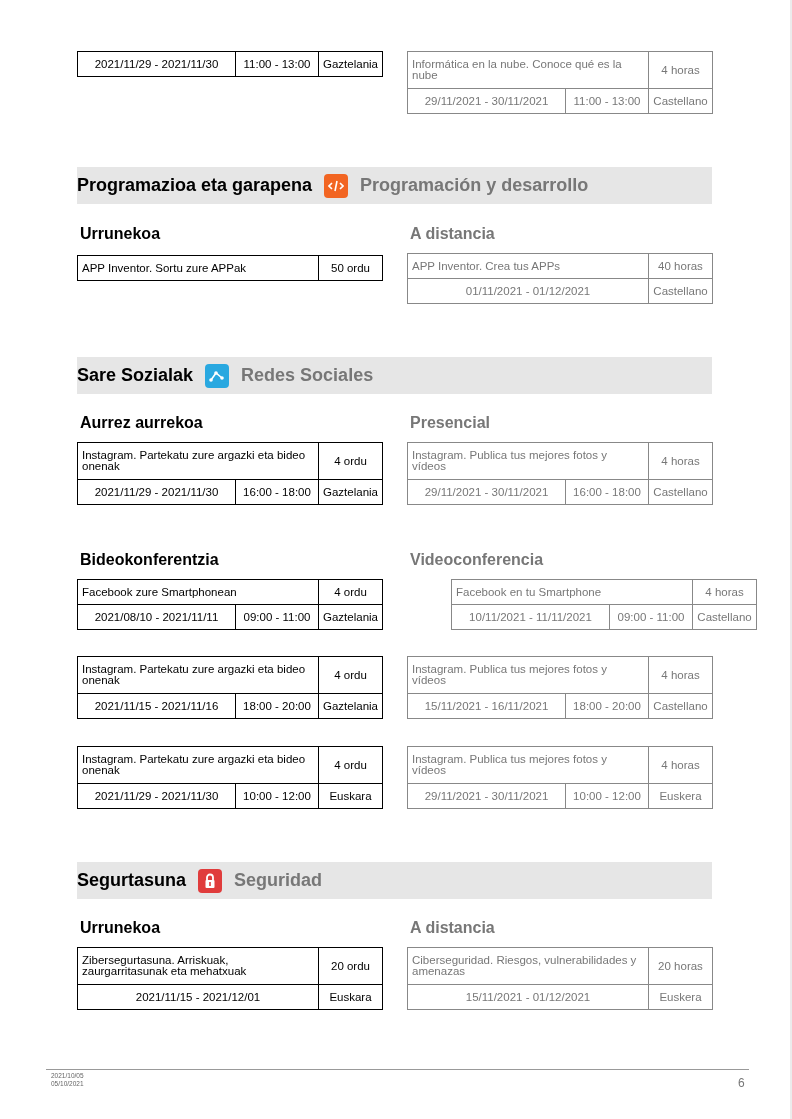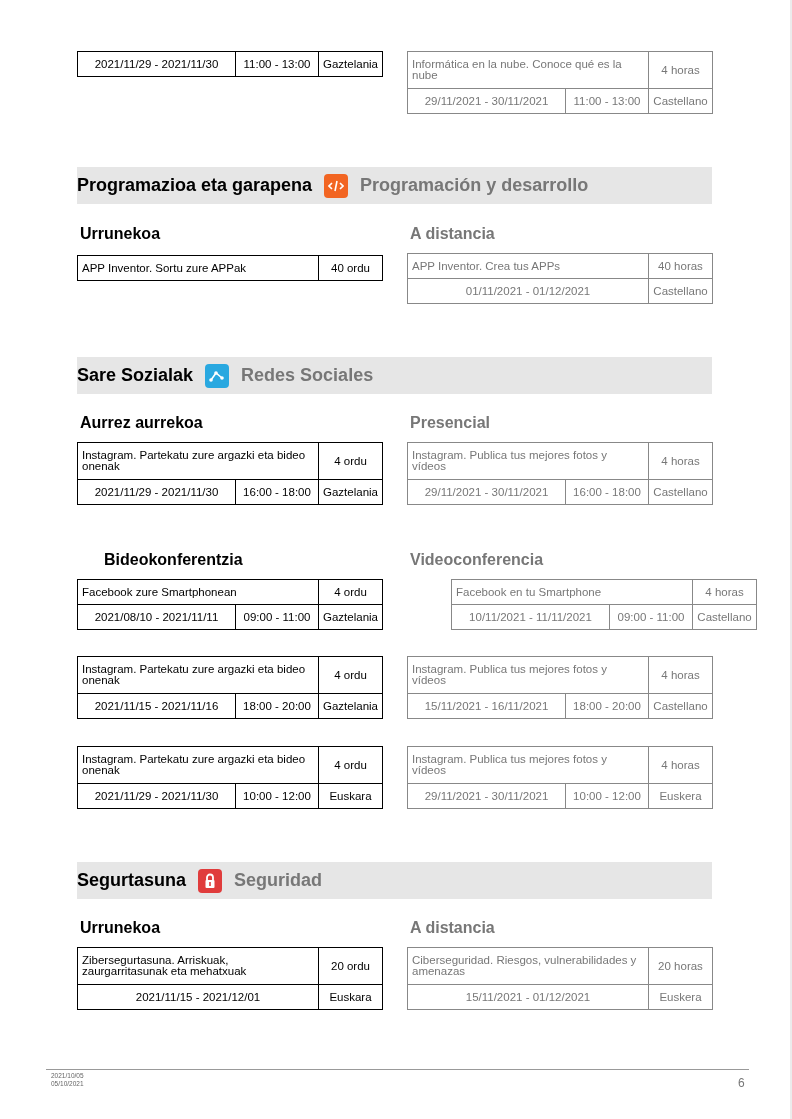--- a/index.html
+++ b/index.html
@@ -75,21 +75,21 @@
 <div class="sub eu" style="top:225px;">Urrunekoa</div>
 <div class="sub es" style="top:225px;">A distancia</div>
 <table class="tbl eu" style="left:77px;top:236px;width:305px;margin-top:19px;">
   <colgroup>
       <col style="width:241px">
       <col style="width:64px">
     </colgroup>
   <tbody>
       <tr>
         <td class="t">APP Inventor. Sortu zure APPak</td>
-        <td class="c">40 ordu</td>
+        <td class="c">50 ordu</td>
       </tr>
 </tbody>
   </table>
 <table class="tbl es" style="left:407px;top:253px;width:305px;">
   <colgroup>
       <col style="width:241px">
       <col style="width:64px">
     </colgroup>
   <tbody>
       <tr>
@@ -147,21 +147,21 @@
         <td class="c">4 horas</td>
       </tr>
   <tr>
         <td class="c">29/11/2021 - 30/11/2021</td>
         <td class="c">16:00 - 18:00</td>
         <td class="c">Castellano</td>
       </tr>
 </tbody>
   </table>
 
-<div class="sub eu" style="top:551px;margin-left:24px;">Bideokonferentzia</div>
+<div class="sub eu" style="top:551px;">Bideokonferentzia</div>
 <div class="sub es" style="top:551px;">Videoconferencia</div>
 
 <table class="tbl eu" style="left:77px;top:579px;width:305px;">
   <colgroup>
       <col style="width:158px">
       <col style="width:83px">
       <col style="width:64px">
     </colgroup>
   <tbody>
       <tr class="r1">

